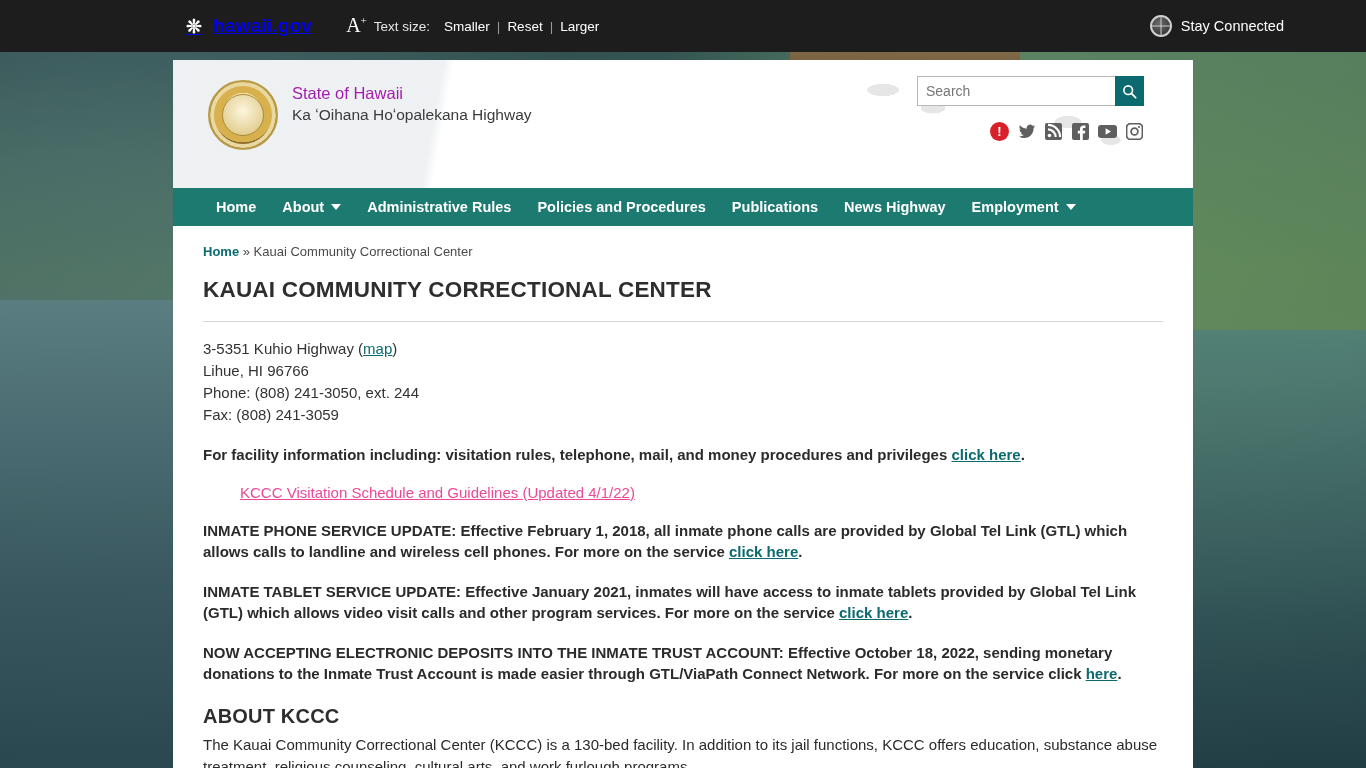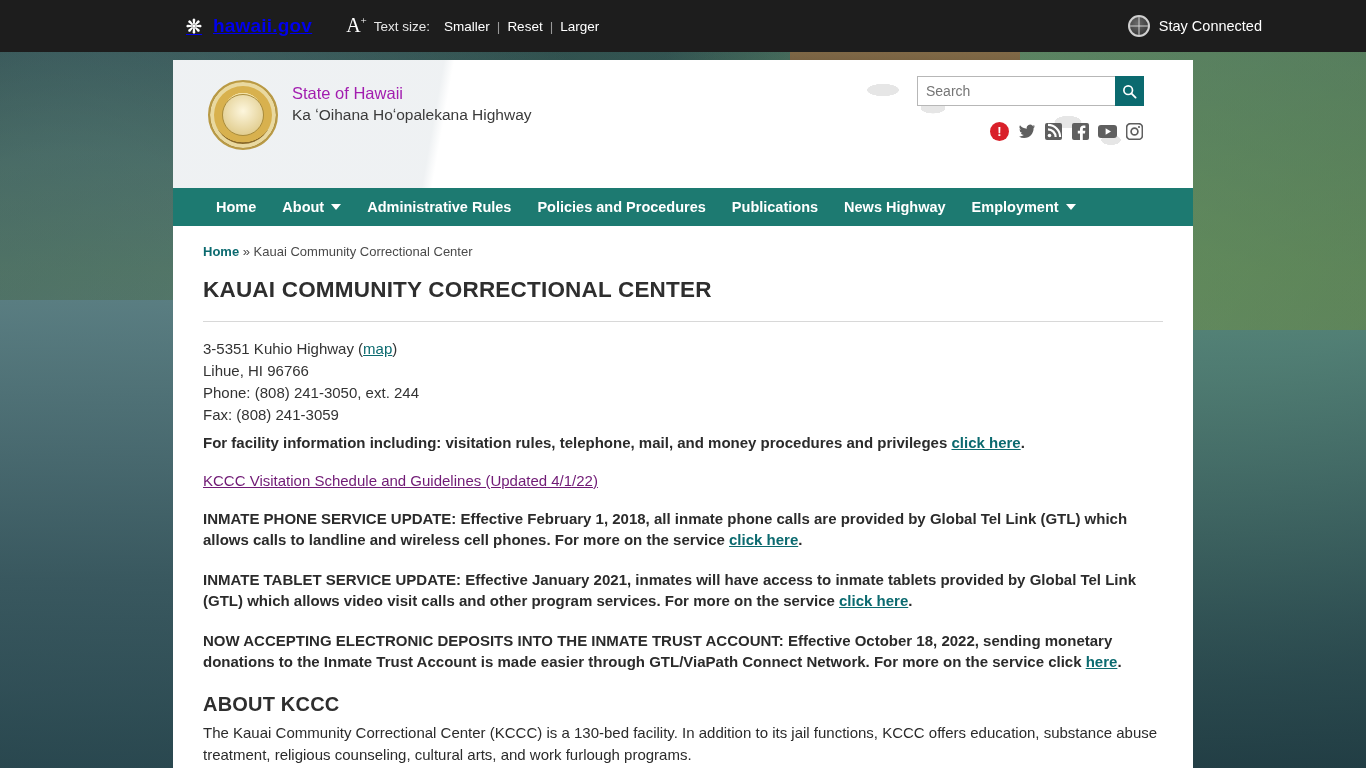--- a/index.html
+++ b/index.html
@@ -41,21 +41,21 @@
 
   
   .topbar {
     position: absolute; top: 0; left: 0; right: 0; height: 52px;
     background: #1d1d1d;
     color: #fff;
     display: flex; align-items: center;
     z-index: 5;
   }
   .topbar-inner {
-    width: 1366px; display: flex; align-items: center; padding: 0 104px 0 186px;
+    width: 1366px; display: flex; align-items: center; padding: 0 82px 0 186px;
     height: 52px;
   }
   .hawaii-logo {
     display: flex; align-items: center; font-size: 19px; font-weight: bold;
     letter-spacing: .2px;
   }
   .hawaii-logo .mark {
     display: inline-block; width: 20px; height: 20px; margin-right: 7px;
     position: relative;
   }
@@ -183,31 +183,31 @@
     height: calc(768px - 60px - 128px - 38px);
     overflow: hidden;
   }
   .breadcrumb { font-size: 13px; color: #4a4a4a; margin-bottom: 18px; }
   .breadcrumb a { color: #0b6a6f; font-weight: bold; text-decoration: none; }
   h1.page-title {
     font-size: 22.5px; font-weight: bold; color: #2e2e2e; letter-spacing: .2px;
     text-transform: uppercase; margin: 0 0 16px 0; padding-bottom: 18px;
     border-bottom: 1px solid #d8d8d8;
   }
-  .addr { font-size: 15px; color: #333; line-height: 22px; margin-bottom: 6px; }
+  .addr { font-size: 15px; color: #333; line-height: 22px; margin-bottom: 18px; }
   .addr a { color: #0b6a6f; text-decoration: underline; }
   p.para {
     font-size: 15px; color: #2b2b2b; line-height: 21.5px; margin: 0 0 18px 0;
     font-weight: bold;
   }
   p.para a { color: #0b6a6f; text-decoration: underline; }
   p.link-only {
     font-size: 15px; margin: 0 0 19px 0;
   }
-  p.link-only a { color: #701a75; text-decoration: underline; }
+  p.link-only a { color: #ec4899; text-decoration: underline; margin-left: 37px; }
   h2.sub {
     font-size: 20px; font-weight: bold; color: #2e2e2e; margin: 20px 0 6px 0;
     text-transform: uppercase; letter-spacing: .2px;
   }
   p.body {
     font-size: 15px; color: #2b2b2b; line-height: 22px; margin: 0;
     font-weight: normal;
   }
 </style>
 </head>

